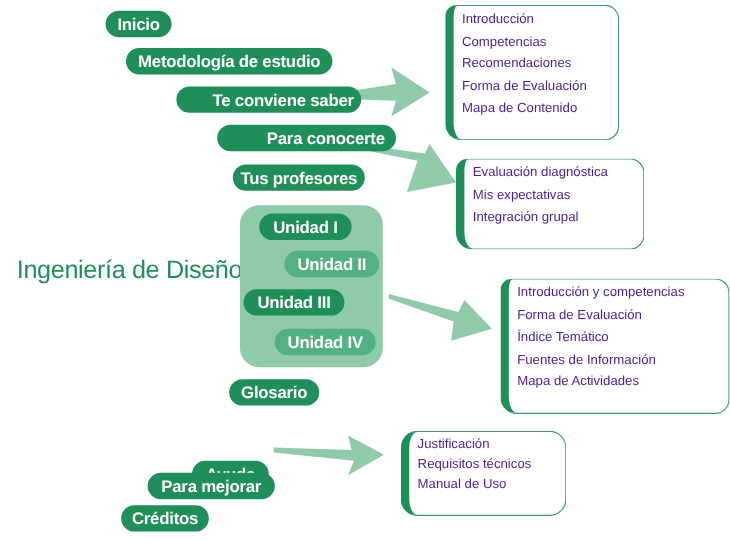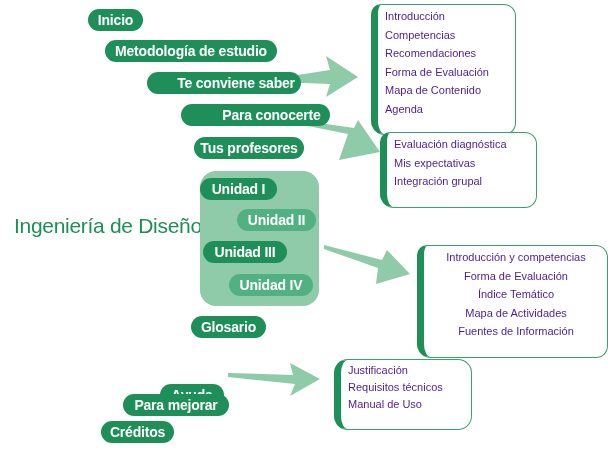--- a/index.html
+++ b/index.html
@@ -28,50 +28,49 @@
 
 <div class="pill" style="left:88px;top:9px;width:55px;">Inicio</div>
 <div class="pill" style="left:105px;top:40px;width:172px;">Metodología de estudio</div>
 <div class="pill" style="left:147px;top:72px;width:130px;padding-left:24px;">Te conviene saber</div>
 <div class="pill" style="left:181px;top:104px;width:117px;padding-left:32px;">Para conocerte</div>
 <div class="pill" style="left:194px;top:137px;width:110px;">Tus profesores</div>
 
 <div class="title">Ingeniería de Diseño</div>
 
 <div class="units-bg"></div>
-<div class="pill" style="left:200px;top:178px;width:77px;">Unidad I</div>
+<div class="pill" style="left:216px;top:178px;width:77px;">Unidad I</div>
 <div class="pill light" style="left:237px;top:209px;width:79px;">Unidad II</div>
 <div class="pill" style="left:203px;top:241px;width:84px;">Unidad III</div>
 <div class="pill light" style="left:229px;top:274px;width:84px;">Unidad IV</div>
 
 <div class="pill" style="left:191px;top:316px;width:75px;">Glosario</div>
 <div class="pill" style="left:160px;top:350px;width:64px;margin-top:34px;">Ayuda</div>
 <div class="pill" style="left:123px;top:394px;width:106px;">Para mejorar</div>
 <div class="pill" style="left:101px;top:421px;width:73px;">Créditos</div>
 
 <div class="box" style="left:371px;top:4px;width:124px;">
   <div>Introducción</div>
   <div>Competencias</div>
   <div>Recomendaciones</div>
   <div>Forma de Evaluación</div>
   <div>Mapa de Contenido</div>
-  <div>Agenda</div>
 </div>
 
 <div class="box" style="left:380px;top:132px;width:136px;">
   <div>Evaluación diagnóstica</div>
   <div>Mis expectativas</div>
   <div>Integración grupal</div>
 </div>
 
-<div class="box" style="left:417px;top:245px;width:170px;text-align:center;">
+<div class="box" style="left:417px;top:232px;width:170px;">
   <div>Introducción y competencias</div>
   <div>Forma de Evaluación</div>
   <div>Índice Temático</div>
+  <div>Fuentes de Información</div>
   <div>Mapa de Actividades</div>
-  <div>Fuentes de Información</div>
 </div>
 
 <div class="box" style="left:334px;top:359px;width:117px;line-height:17px;border-radius:14px;">
   <div>Justificación</div>
   <div>Requisitos técnicos</div>
   <div>Manual de Uso</div>
 </div>
 
 </body></html>

